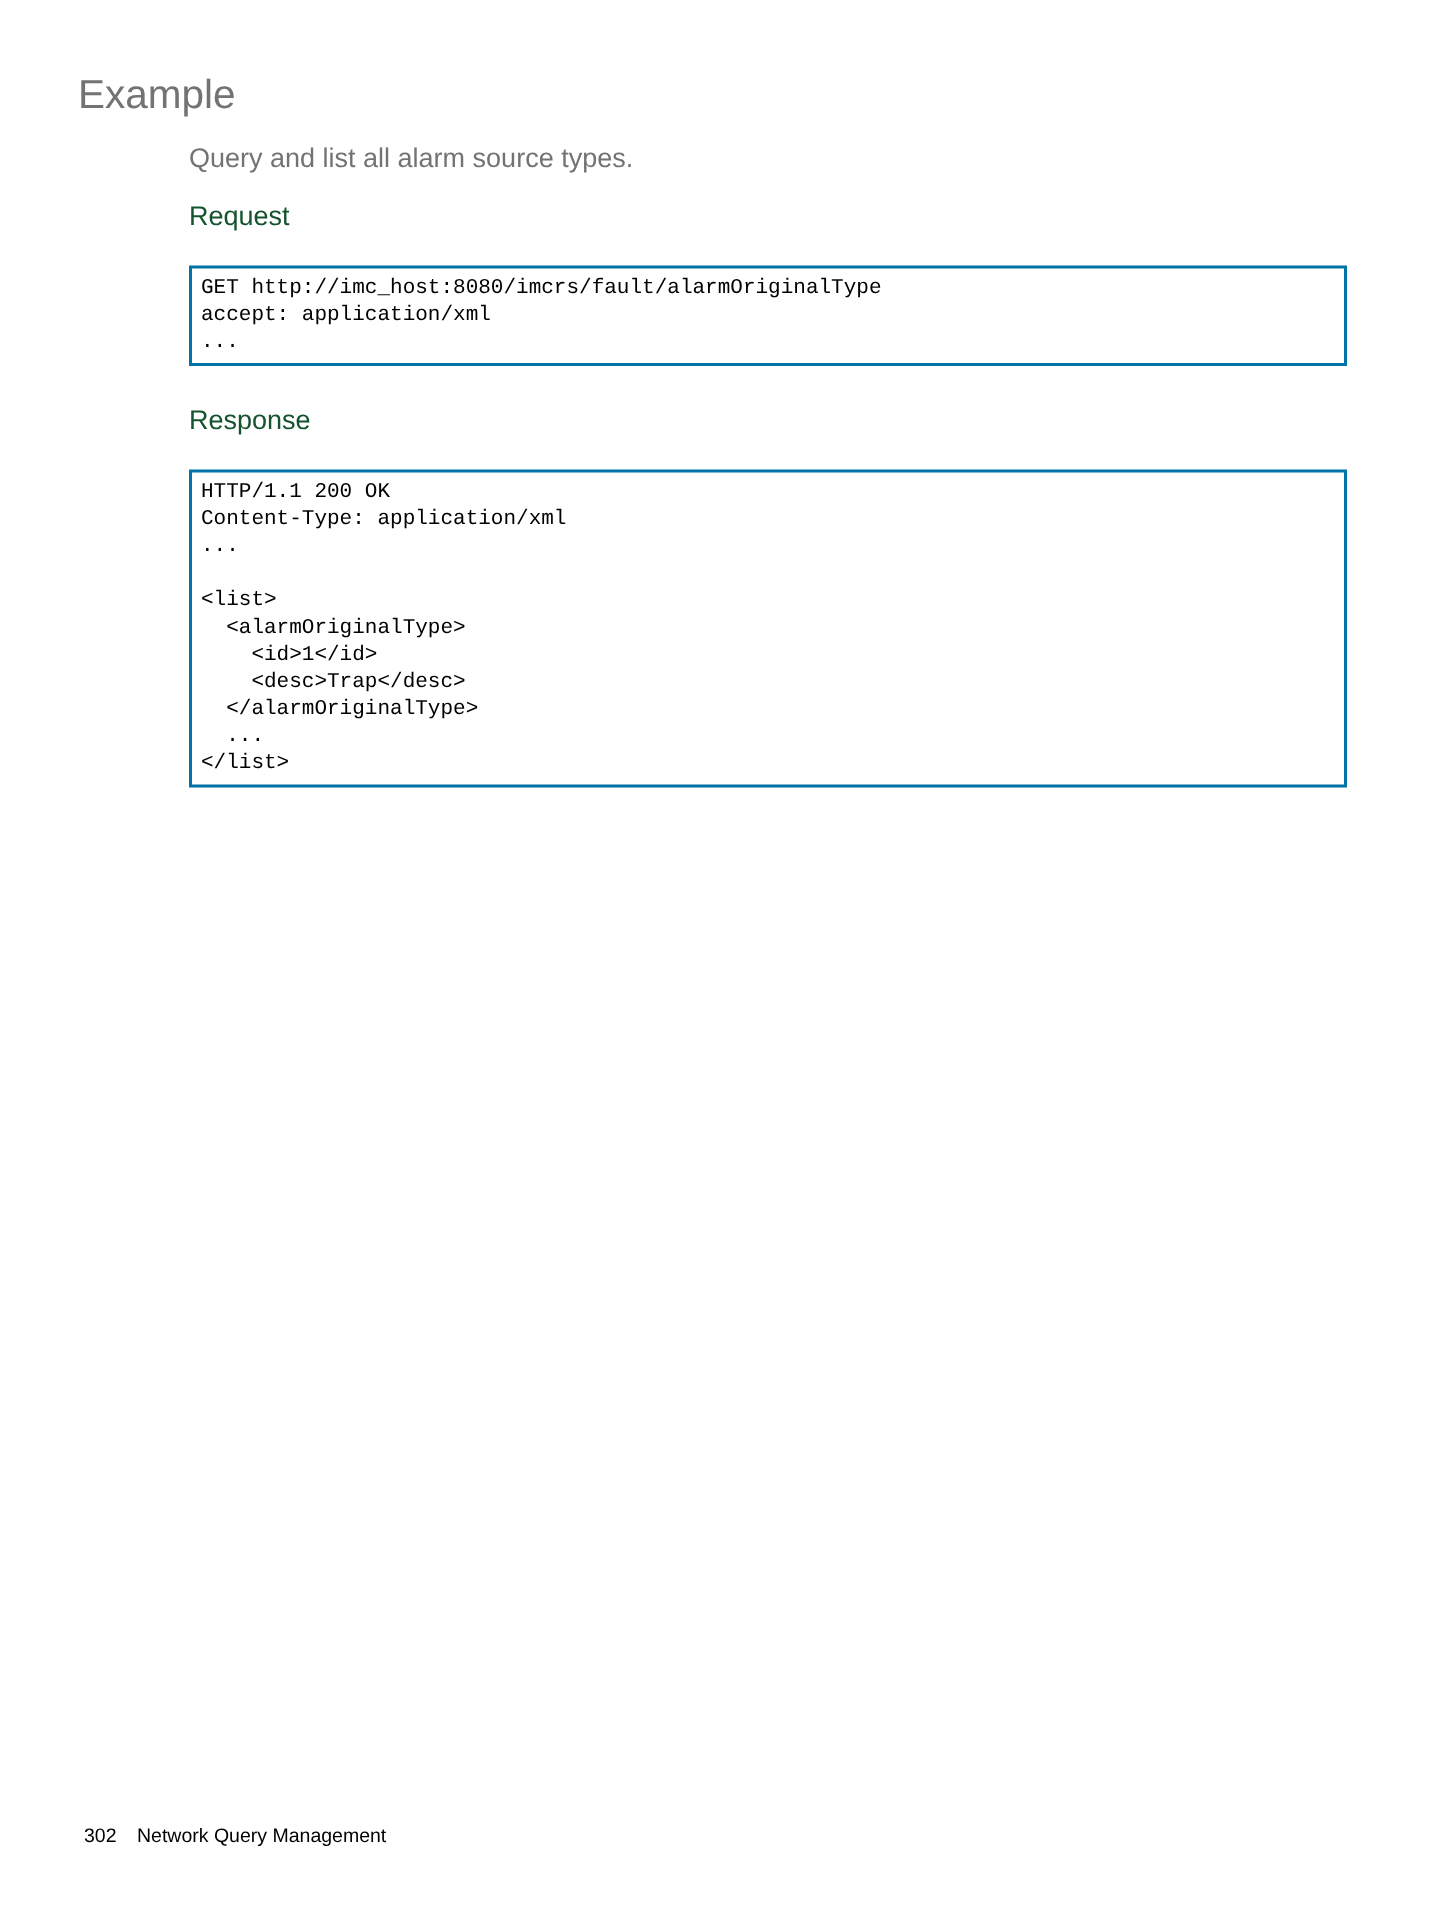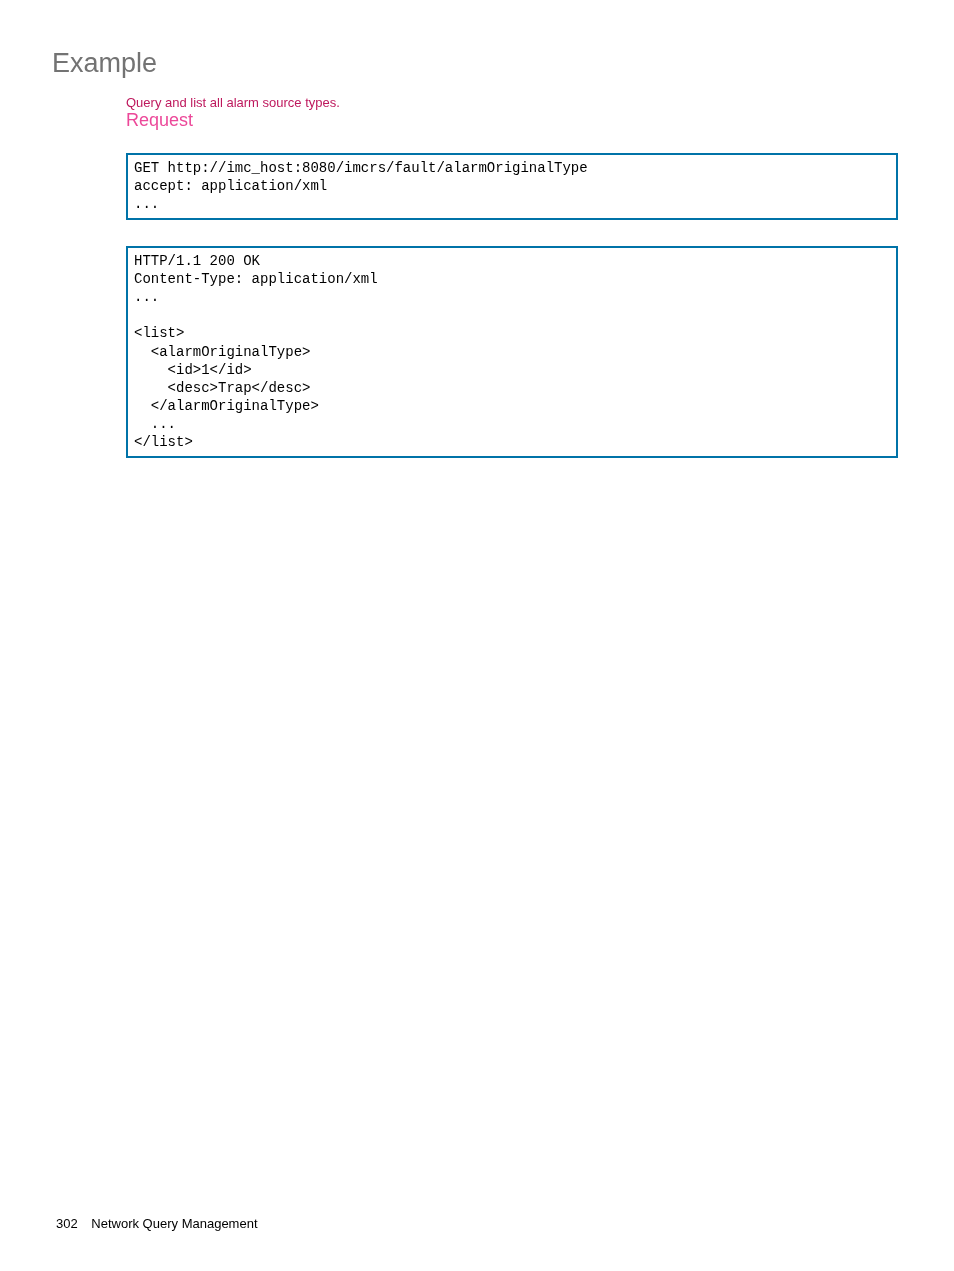--- a/index.html
+++ b/index.html
@@ -19,27 +19,28 @@
       padding: 48px 56px 0 56px;
     }
     .heading-example {
       color: #737373;
       font-size: 27px;
       font-weight: 400;
       margin-bottom: 16px;
       margin-left: -4px;
     }
     .intro-text {
-      color: #be185d;
-      font-size: 13px;
+      color: #737373;
+      font-size: 18px;
       font-weight: 400;
       margin-left: 70px;
+      margin-bottom: 18px;
     }
     .subheading {
-      color: #ec4899;
+      color: #14532d;
       font-size: 18px;
       font-weight: 400;
       margin-left: 70px;
       margin-bottom: 22px;
     }
     .code-block {
       border: 2.5px solid #0073a8;
       margin-left: 70px;
       margin-right: 0;
       margin-bottom: 26px;
@@ -68,20 +69,21 @@
 
 <div class="content">
   <h1 class="heading-example">Example</h1>
   <p class="intro-text">Query and list all alarm source types.</p>
 
   <h2 class="subheading">Request</h2>
   <div class="code-block">GET http://imc_host:8080/imcrs/fault/alarmOriginalType
 accept: application/xml
 ...</div>
 
+  <h2 class="subheading">Response</h2>
   <div class="code-block">HTTP/1.1 200 OK
 Content-Type: application/xml
 ...
 
 &lt;list&gt;
   &lt;alarmOriginalType&gt;
     &lt;id&gt;1&lt;/id&gt;
     &lt;desc&gt;Trap&lt;/desc&gt;
   &lt;/alarmOriginalType&gt;
   ...

